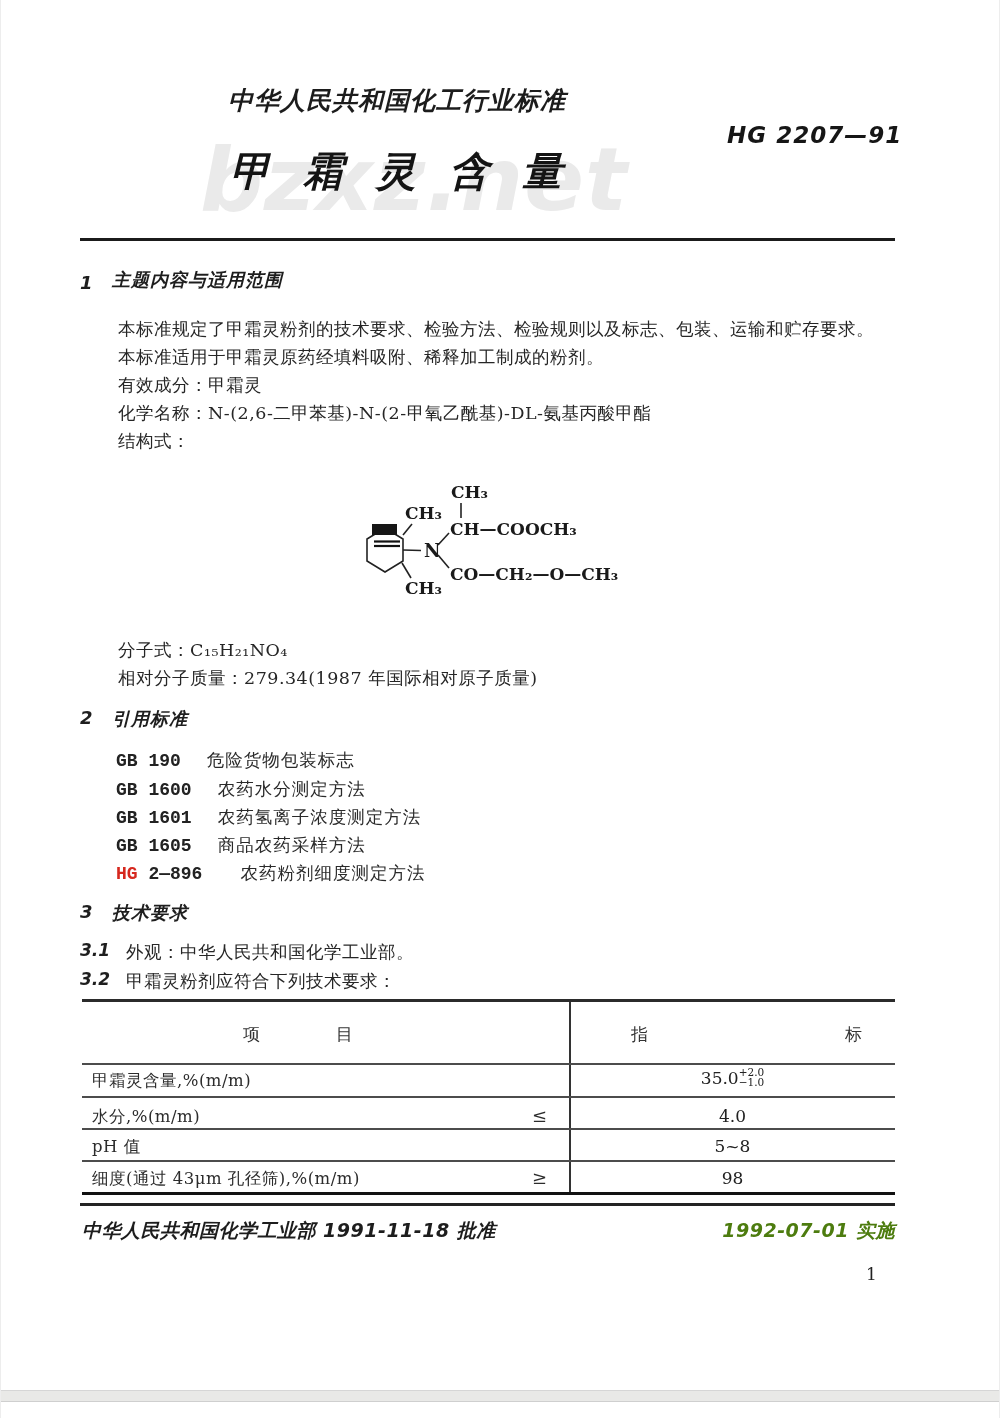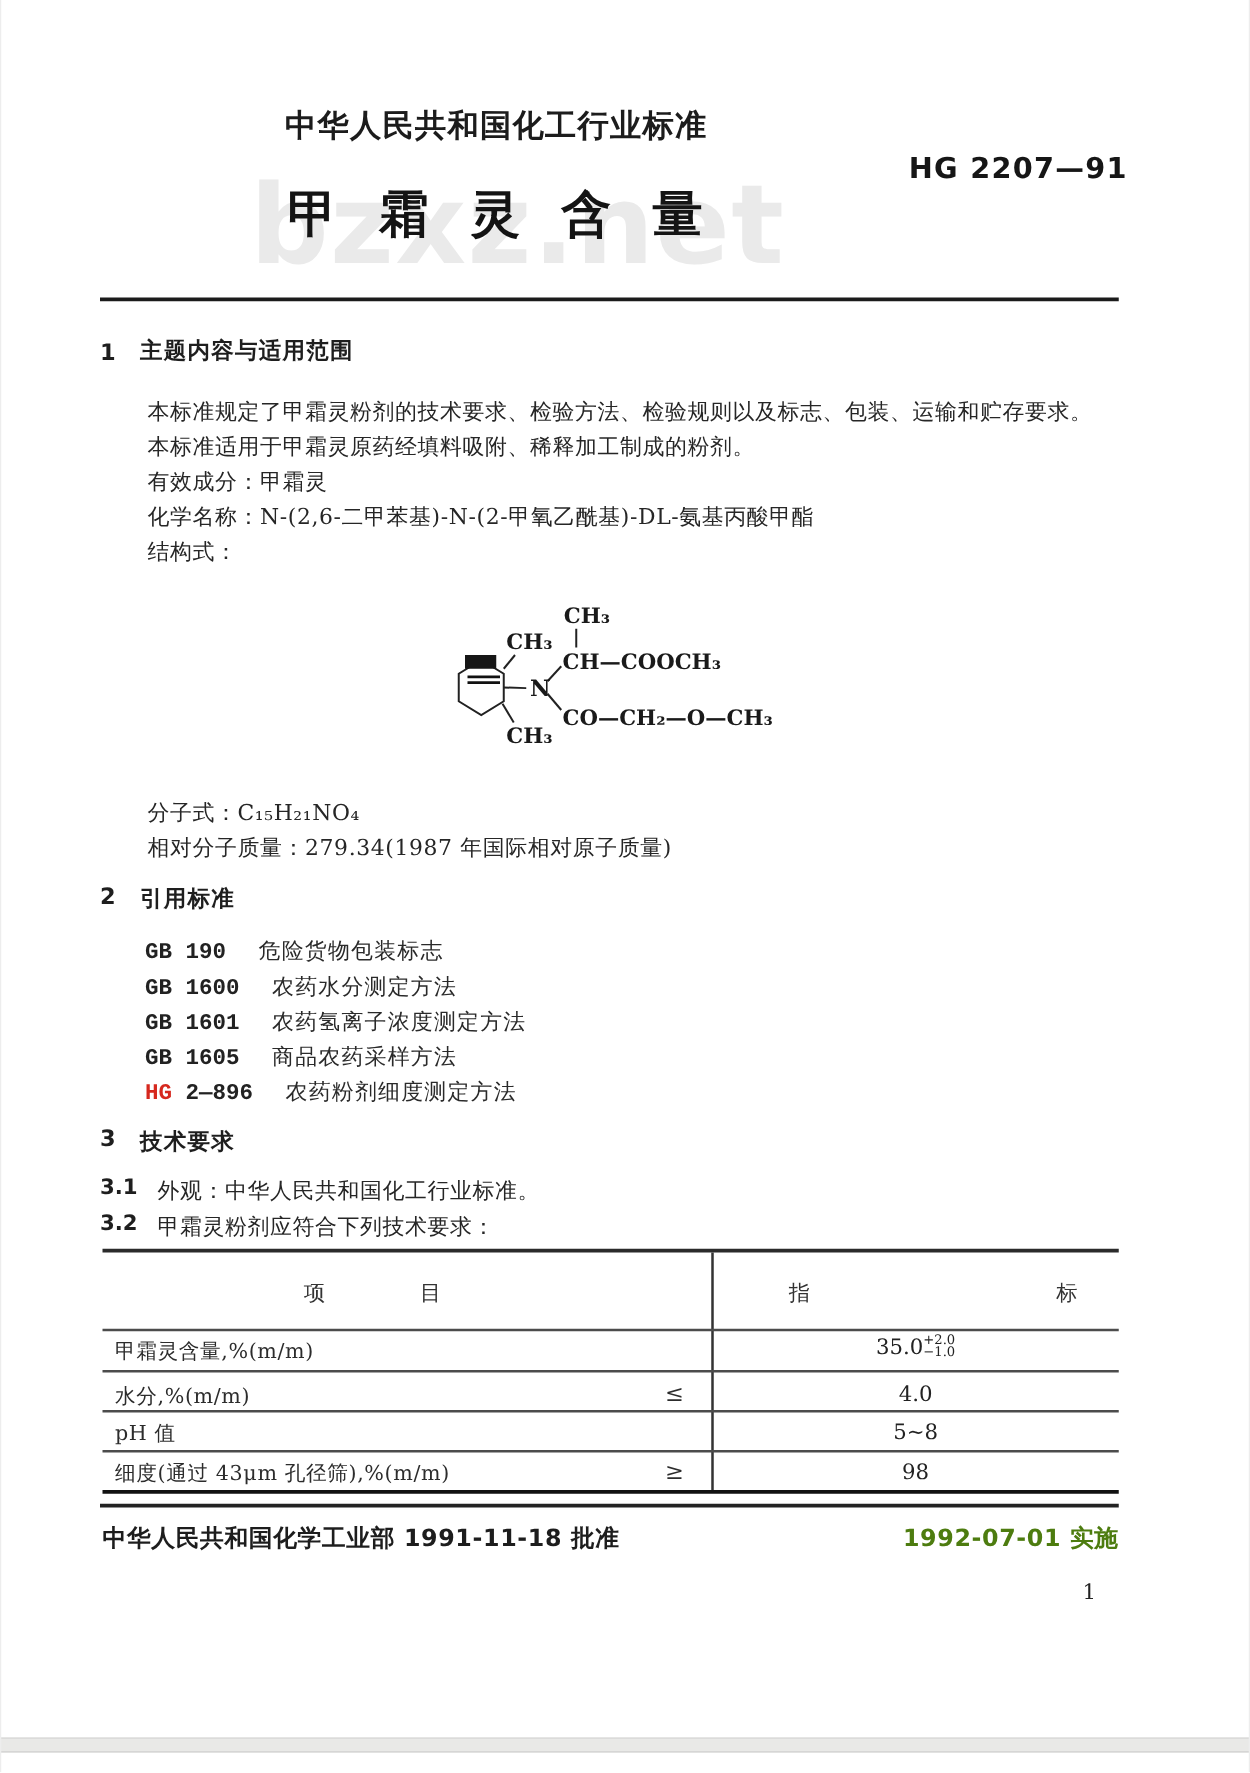--- a/index.html
+++ b/index.html
@@ -1,21 +1,21 @@
 <!DOCTYPE html>
 <html><head>
 <meta charset="utf-8">
 <style>
   html,body{margin:0;padding:0;background:#fff;}
   .page{
     position:relative;width:1000px;height:1418px;background:#ffffff;overflow:hidden;
     font-family:"DejaVu Serif","Liberation Serif",serif;color:#262626;
   }
   .abs{position:absolute;white-space:nowrap;}
-  .sans{font-family:"DejaVu Sans","Liberation Sans",sans-serif;}
+  .sans{font-family:"DejaVu Sans","Liberation Sans",sans-serif;font-style:italic;}
 
   .watermark{left:200px;top:128px;font-size:88px;font-weight:bold;color:#eaeaea;
     letter-spacing:1px;z-index:0;}
   .std-label{left:228px;top:84px;font-size:25px;font-weight:bold;letter-spacing:1px;color:#1c1c1c;z-index:1;}
   .std-no{left:727px;top:122px;font-size:23px;font-weight:bold;letter-spacing:1px;color:#161616;z-index:1;}
   .doc-title{left:230px;top:144px;font-size:40px;font-weight:bold;letter-spacing:33px;color:#141414;z-index:1;}
   .rule-top{left:80px;top:238px;width:815px;height:3px;background:#1b1b1b;}
 
   .sec-num{font-size:18px;font-weight:bold;color:#1e1e1e;}
   .sec-head{font-size:18px;font-weight:bold;color:#1e1e1e;letter-spacing:1px;}
@@ -102,27 +102,27 @@
   <div class="abs" style="left:116px;top:777px;">
     <span class="ref-code">GB 1600</span><span class="ref-title">农药水分测定方法</span>
   </div>
   <div class="abs" style="left:116px;top:805px;">
     <span class="ref-code">GB 1601</span><span class="ref-title">农药氢离子浓度测定方法</span>
   </div>
   <div class="abs" style="left:116px;top:833px;">
     <span class="ref-code">GB 1605</span><span class="ref-title">商品农药采样方法</span>
   </div>
   <div class="abs" style="left:116px;top:861px;">
-    <span class="ref-code" style="margin-right:0;"><span class="red">HG</span><span> 2—896</span></span><span class="ref-title" style="margin-left:26px;">农药粉剂细度测定方法</span>
+    <span class="ref-code" style="margin-right:12px;"><span class="red">HG</span><span> 2—896</span></span><span class="ref-title" style="margin-left:26px;">农药粉剂细度测定方法</span>
   </div>
 
   <div class="abs sans sec-num" style="left:80px;top:901px;">3</div>
   <div class="abs sans sec-head" style="left:112px;top:901px;">技术要求</div>
   <div class="abs sans item-num" style="left:80px;top:940px;">3.1</div>
-  <div class="abs item-text" style="left:126px;top:940px;">外观：中华人民共和国化工行业标准。</div>
+  <div class="abs item-text" style="left:126px;top:940px;">外观：中华人民共和国化学工业部。</div>
   <div class="abs sans item-num" style="left:80px;top:969px;">3.2</div>
   <div class="abs item-text" style="left:126px;top:969px;">甲霜灵粉剂应符合下列技术要求：</div>
 
   <div class="abs spec-table">
     <div class="v-div"></div>
     <div class="h-line" style="top:61px;height:2px;"></div>
     <div class="h-line" style="top:94px;height:1.5px;"></div>
     <div class="h-line" style="top:126px;height:1.5px;"></div>
     <div class="h-line" style="top:158px;height:1.5px;"></div>
 

